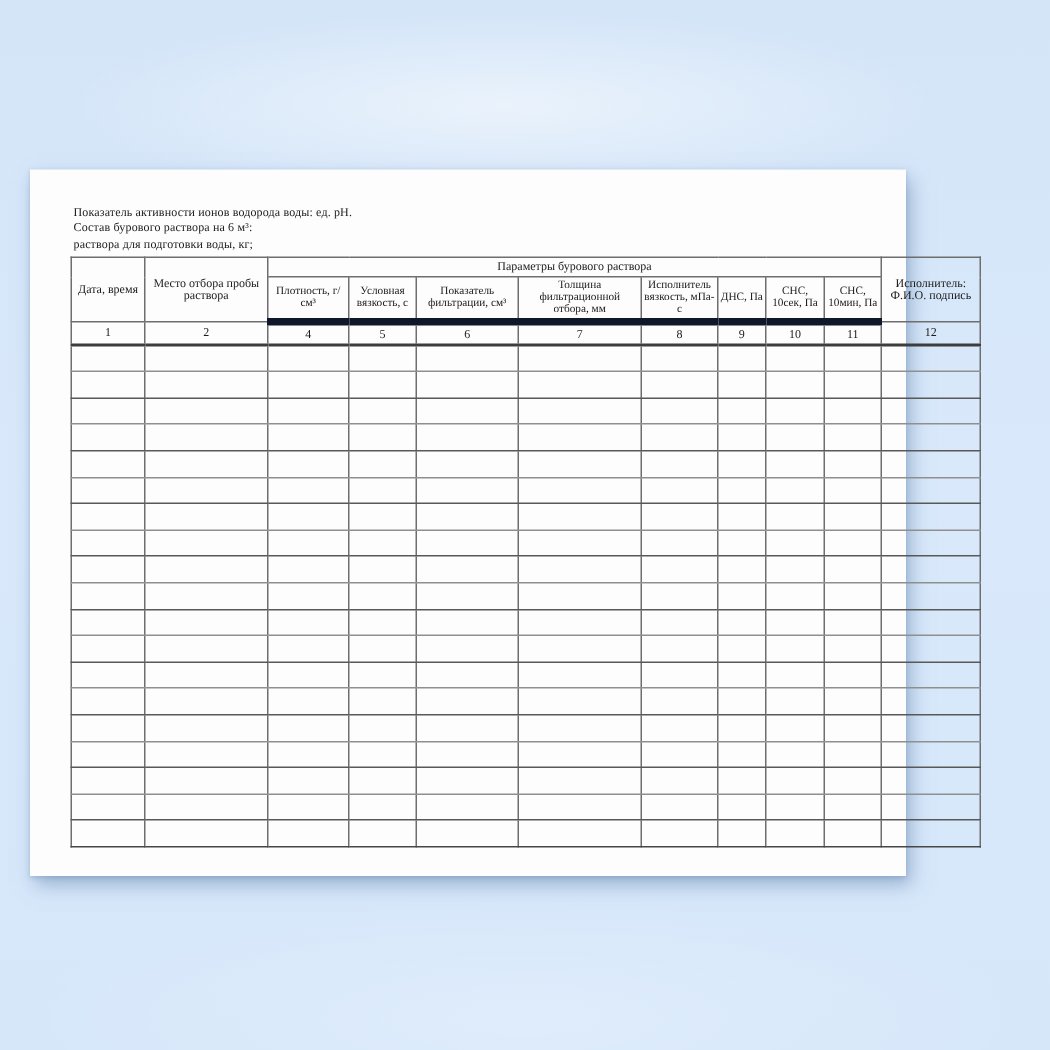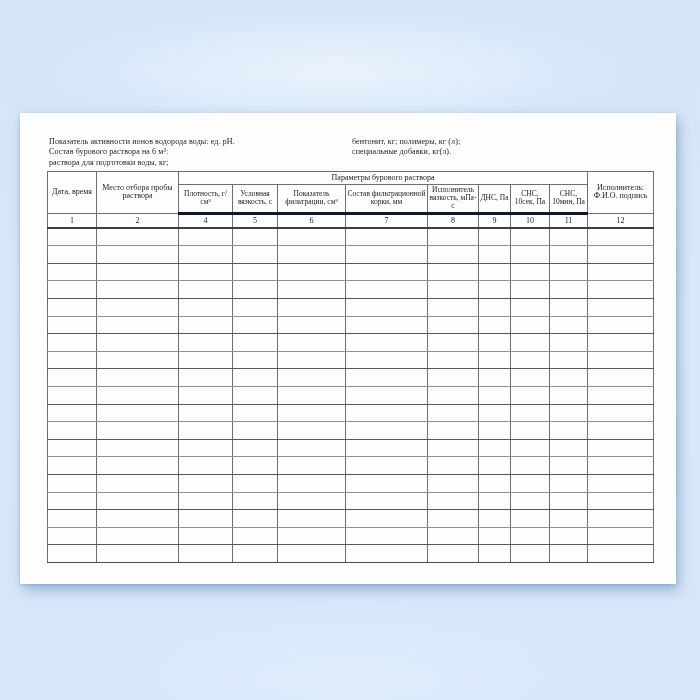--- a/index.html
+++ b/index.html
@@ -16,21 +16,21 @@
     height: 700px;
     background:
       radial-gradient(ellipse 420px 90px at 48% 10%, rgba(255,255,255,0.50), rgba(255,255,255,0) 70%),
       radial-gradient(ellipse 500px 120px at 50% 97%, rgba(255,255,255,0.22), rgba(255,255,255,0) 70%),
       linear-gradient(180deg, #d4e5f8 0%, #d9e9fb 45%, #d6e7fa 100%);
   }
   .paper {
     position: absolute;
     left: 20px;
     top: 113px;
-    width: 656px;
+    width: 584px;
     height: 471px;
     background: #fdfdfe;
     box-shadow: 3px 6px 12px rgba(104, 136, 176, 0.55), 0 1px 3px rgba(104,136,176,0.35);
   }
   .notes {
     position: absolute;
     top: 24px;
     font-size: 8px;
     line-height: 10.4px;
     color: #1c1c1c;
@@ -61,21 +61,21 @@
     font-weight: normal;
     font-size: 7.5px;
     line-height: 8.2px;
     text-align: center;
     vertical-align: middle;
     padding: 1px 1px;
     overflow: hidden;
   }
   tr.h-span th { height: 10px; font-size: 8px; margin-top: 16px; }
   th.span-header { border-bottom: 1px solid #474747; }
-  tr.h-params th { height: 24px; border-bottom: 3px solid #0f172a; }
+  tr.h-params th { height: 24px; border-bottom: 5px solid #0f172a; }
   th.rowspan-head { border-bottom: 1px solid #474747; }
   tr.h-nums td {
     height: 12px;
     font-size: 8px;
     text-align: center;
     vertical-align: middle;
     padding: 0;
     border-bottom: 2px solid #3d3d3d;
   }
   tbody td { height: 16.6px; padding: 0; }
@@ -88,24 +88,20 @@
 
 <div class="backdrop">
   <div class="paper">
 
     <div class="notes notes-left">
       <div>Показатель активности ионов водорода воды: ед. pH.</div>
       <div>Состав бурового раствора на 6 м³:</div>
       <div>раствора для подготовки воды, кг;</div>
     </div>
 
-    <div class="notes notes-right">
-      <div>бентонит, кг; полимеры, кг (л);</div>
-      <div>специальные добавки, кг(л).</div>
-    </div>
 
     <div class="form-table-wrap">
       <table class="form">
         <colgroup>
             <col style="width: 49px;">
             <col style="width: 82px;">
             <col style="width: 54px;">
             <col style="width: 45px;">
             <col style="width: 68px;">
             <col style="width: 82px;">
@@ -119,21 +115,21 @@
           <tr class="h-span">
             <th rowspan="2" class="rowspan-head">Дата, время</th>
             <th rowspan="2" class="rowspan-head">Место отбора пробы раствора</th>
             <th colspan="8" class="span-header">Параметры бурового раствора</th>
             <th rowspan="2" class="rowspan-head">Исполнитель: Ф.И.О. подпись</th>
           </tr>
           <tr class="h-params">
             <th>Плотность, г/см³</th>
             <th>Условная вязкость, с</th>
             <th>Показатель фильтрации, см³</th>
-            <th>Состав фильтрационной корки, мм</th>
+            <th>Толщина фильтрационной отбора, мм</th>
             <th>Исполнитель вязкость, мПа-с</th>
             <th>ДНС, Па</th>
             <th>СНС, 10сек, Па</th>
             <th>СНС, 10мин, Па</th>
           </tr>
           <tr class="h-nums">
             <td>1</td>
             <td>2</td>
             <td>4</td>
             <td>5</td>

